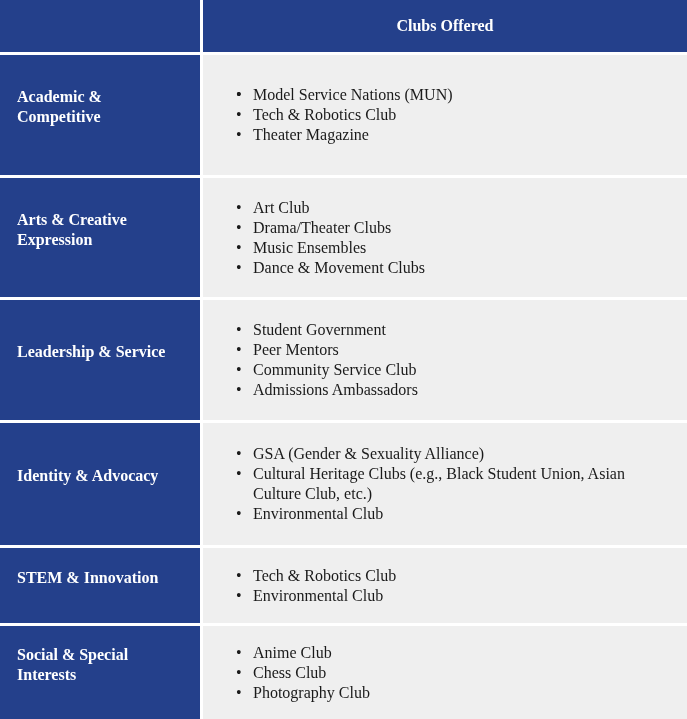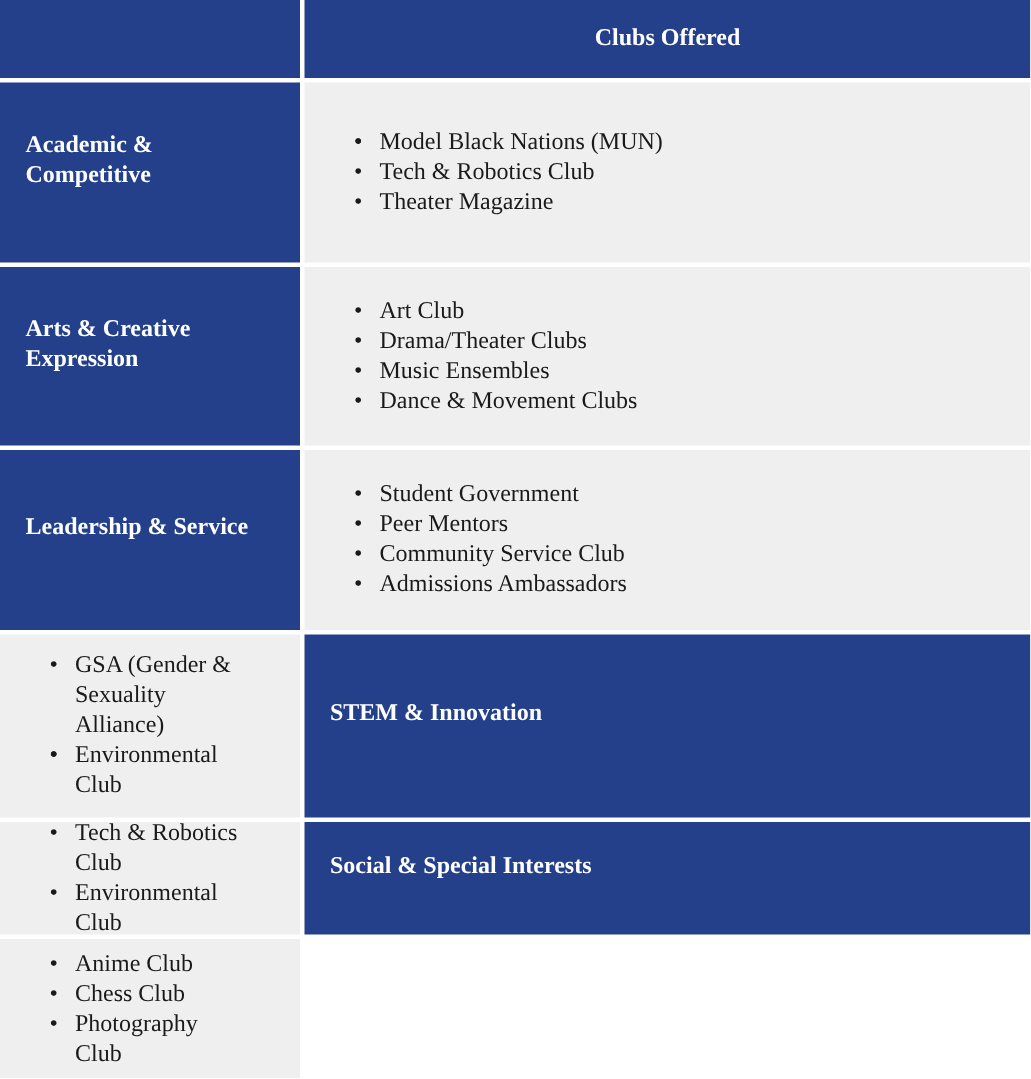--- a/index.html
+++ b/index.html
@@ -71,21 +71,21 @@
   <div class="cell head-cell">
     <span>Clubs Offered</span>
   </div>
 
   <div class="cell cat-cell">
     <span>Academic &amp; Competitive</span>
   </div>
   <div class="cell body-cell">
     <ul>
       <li><span class="bullet">•</span></li>
-      <li><span class="bullet">•</span><span>Model Black Nations (MUN)</span></li>
+      <li><span class="bullet">•</span><span>Model Service Nations (MUN)</span></li>
       <li><span class="bullet">•</span><span>Tech &amp; Robotics Club</span></li>
       <li><span class="bullet">•</span><span>Theater Magazine</span></li>
     </ul>
   </div>
 
   <div class="cell cat-cell">
     <span>Arts &amp; Creative Expression</span>
   </div>
   <div class="cell body-cell">
     <ul>
@@ -101,24 +101,27 @@
   </div>
   <div class="cell body-cell">
     <ul>
       <li><span class="bullet">•</span><span>Student Government</span></li>
       <li><span class="bullet">•</span><span>Peer Mentors</span></li>
       <li><span class="bullet">•</span><span>Community Service Club</span></li>
       <li><span class="bullet">•</span><span>Admissions Ambassadors</span></li>
     </ul>
   </div>
 
+  <div class="cell cat-cell">
+    <span>Identity &amp; Advocacy</span>
+  </div>
   <div class="cell body-cell">
     <ul>
       <li><span class="bullet">•</span><span>GSA (Gender &amp; Sexuality Alliance)</span></li>
-      <li><span class="bullet">•</span></li>
+      <li><span class="bullet">•</span><span>Cultural Heritage Clubs (e.g., Black Student Union, Asian Culture Club, etc.)</span></li>
       <li><span class="bullet">•</span><span>Environmental Club</span></li>
     </ul>
   </div>
 
   <div class="cell cat-cell">
     <span>STEM &amp; Innovation</span>
   </div>
   <div class="cell body-cell">
     <ul>
       <li><span class="bullet">•</span><span>Tech &amp; Robotics Club</span></li>

